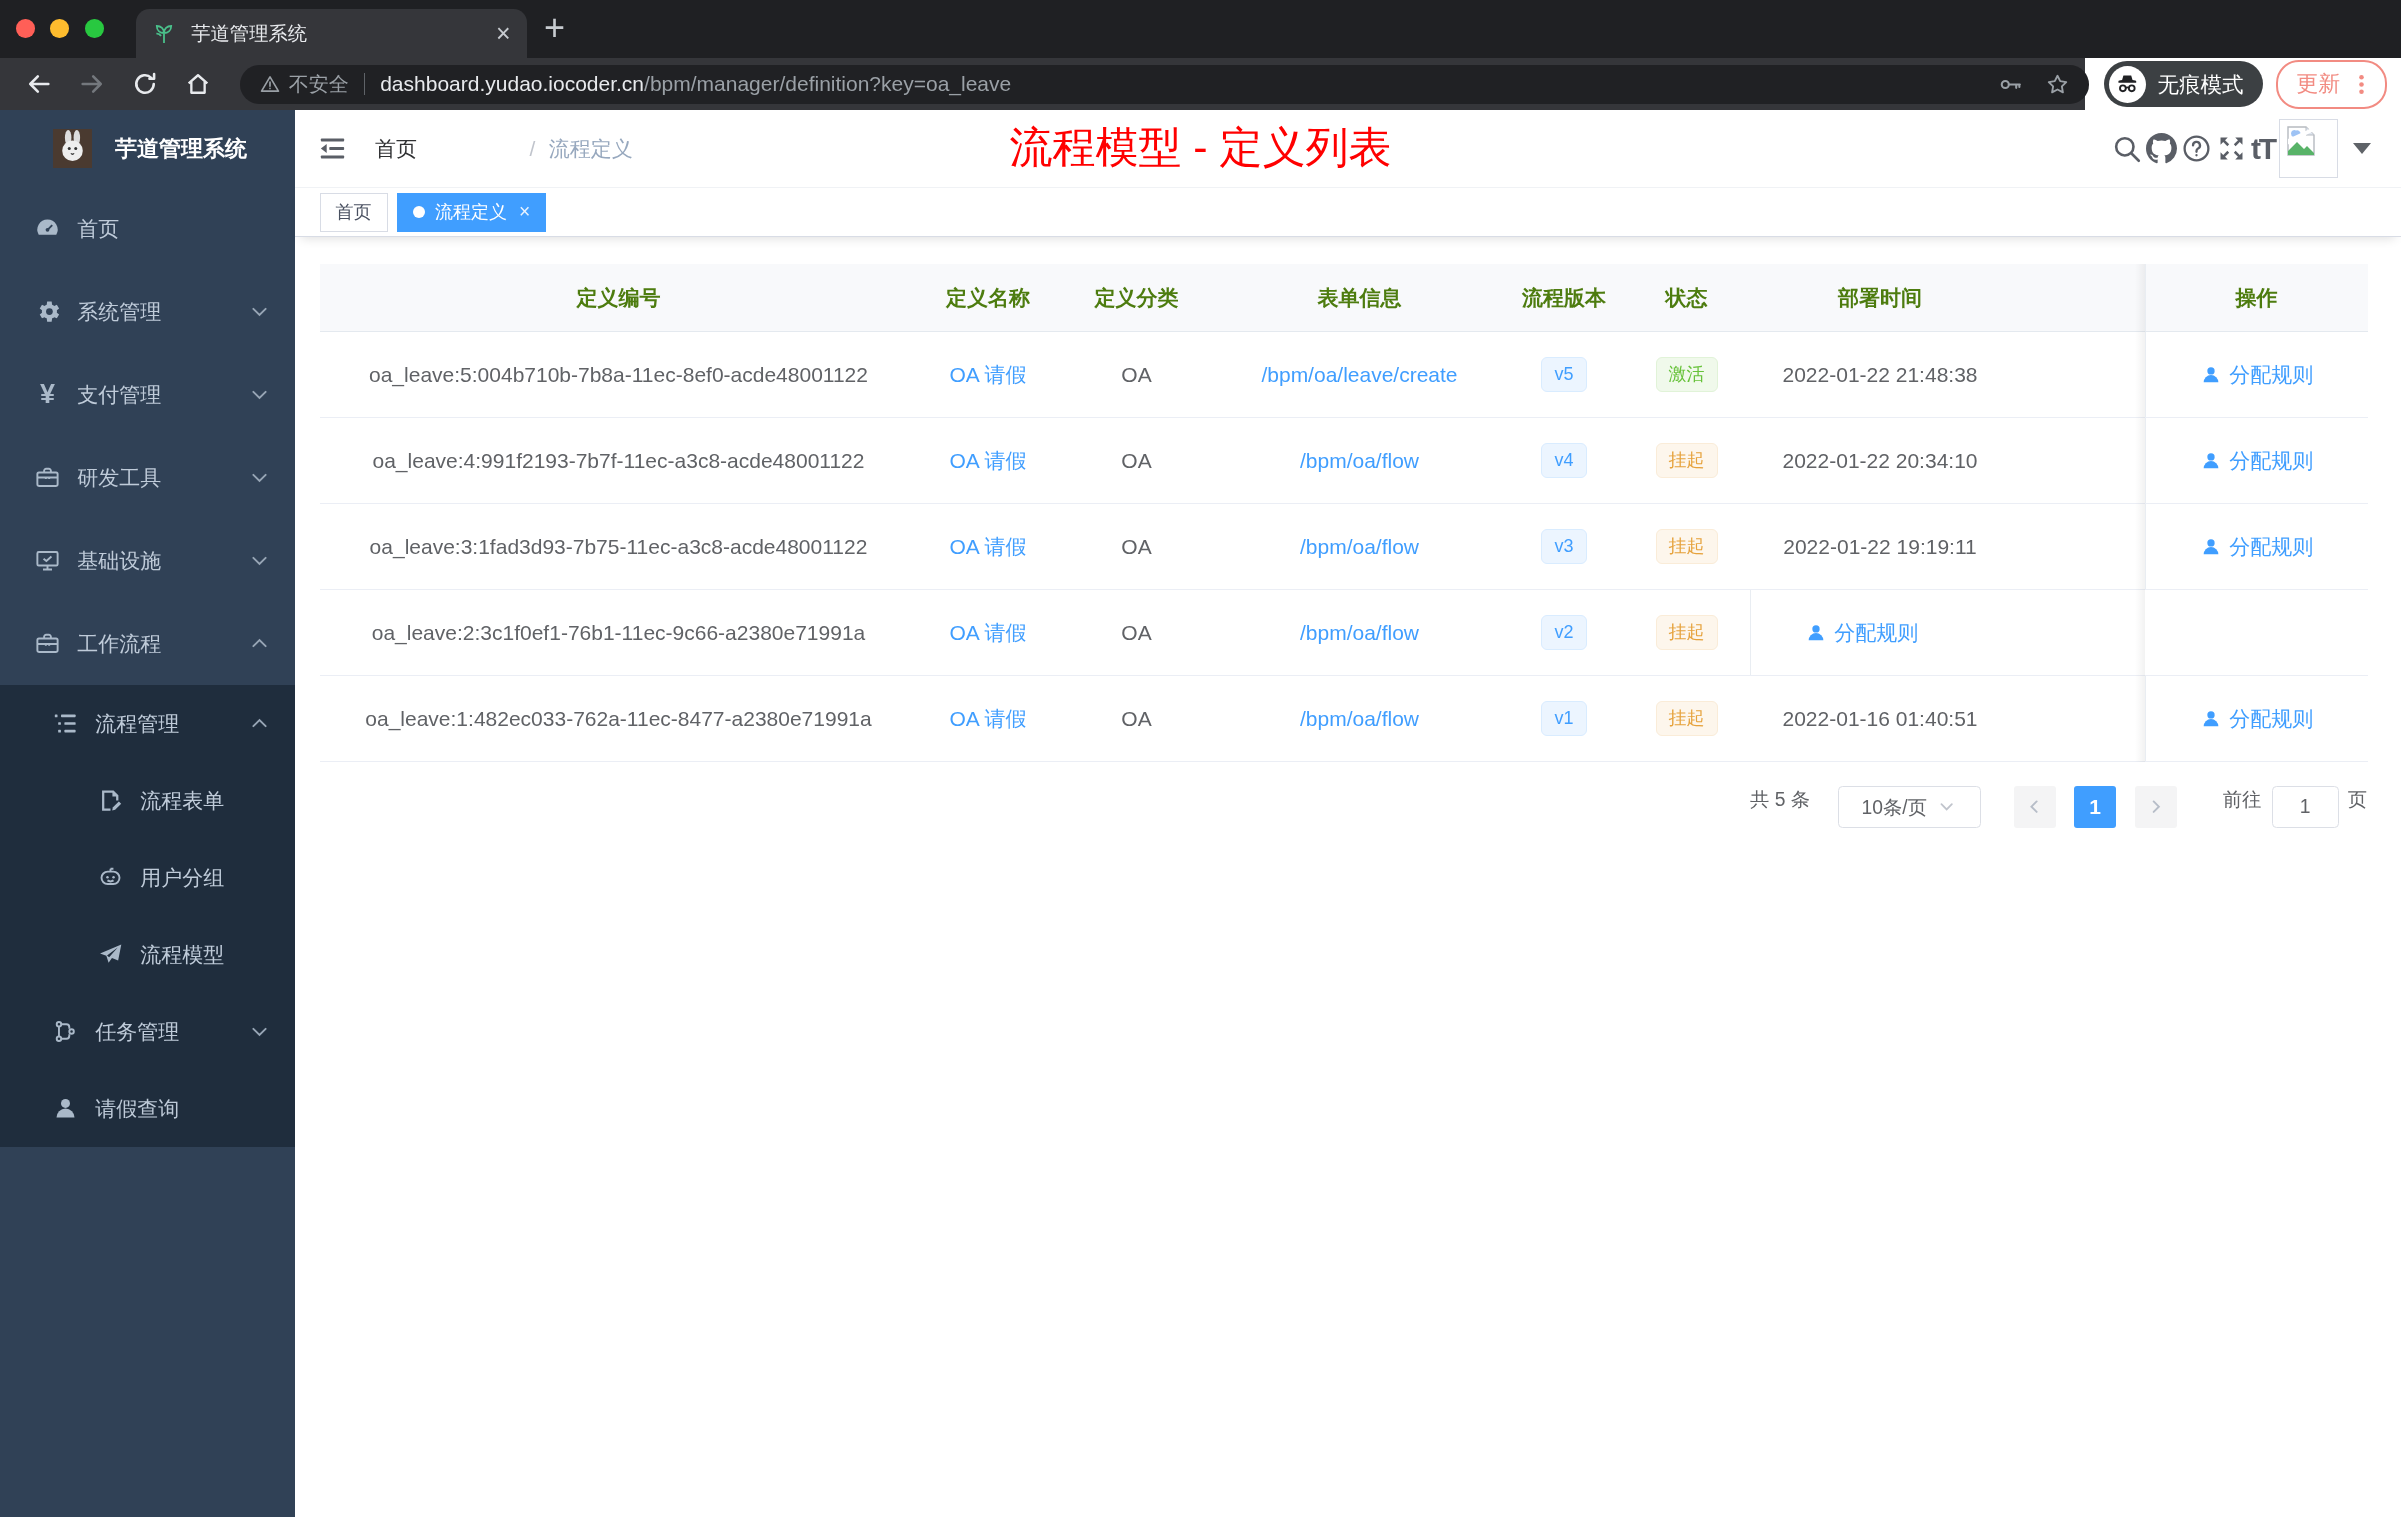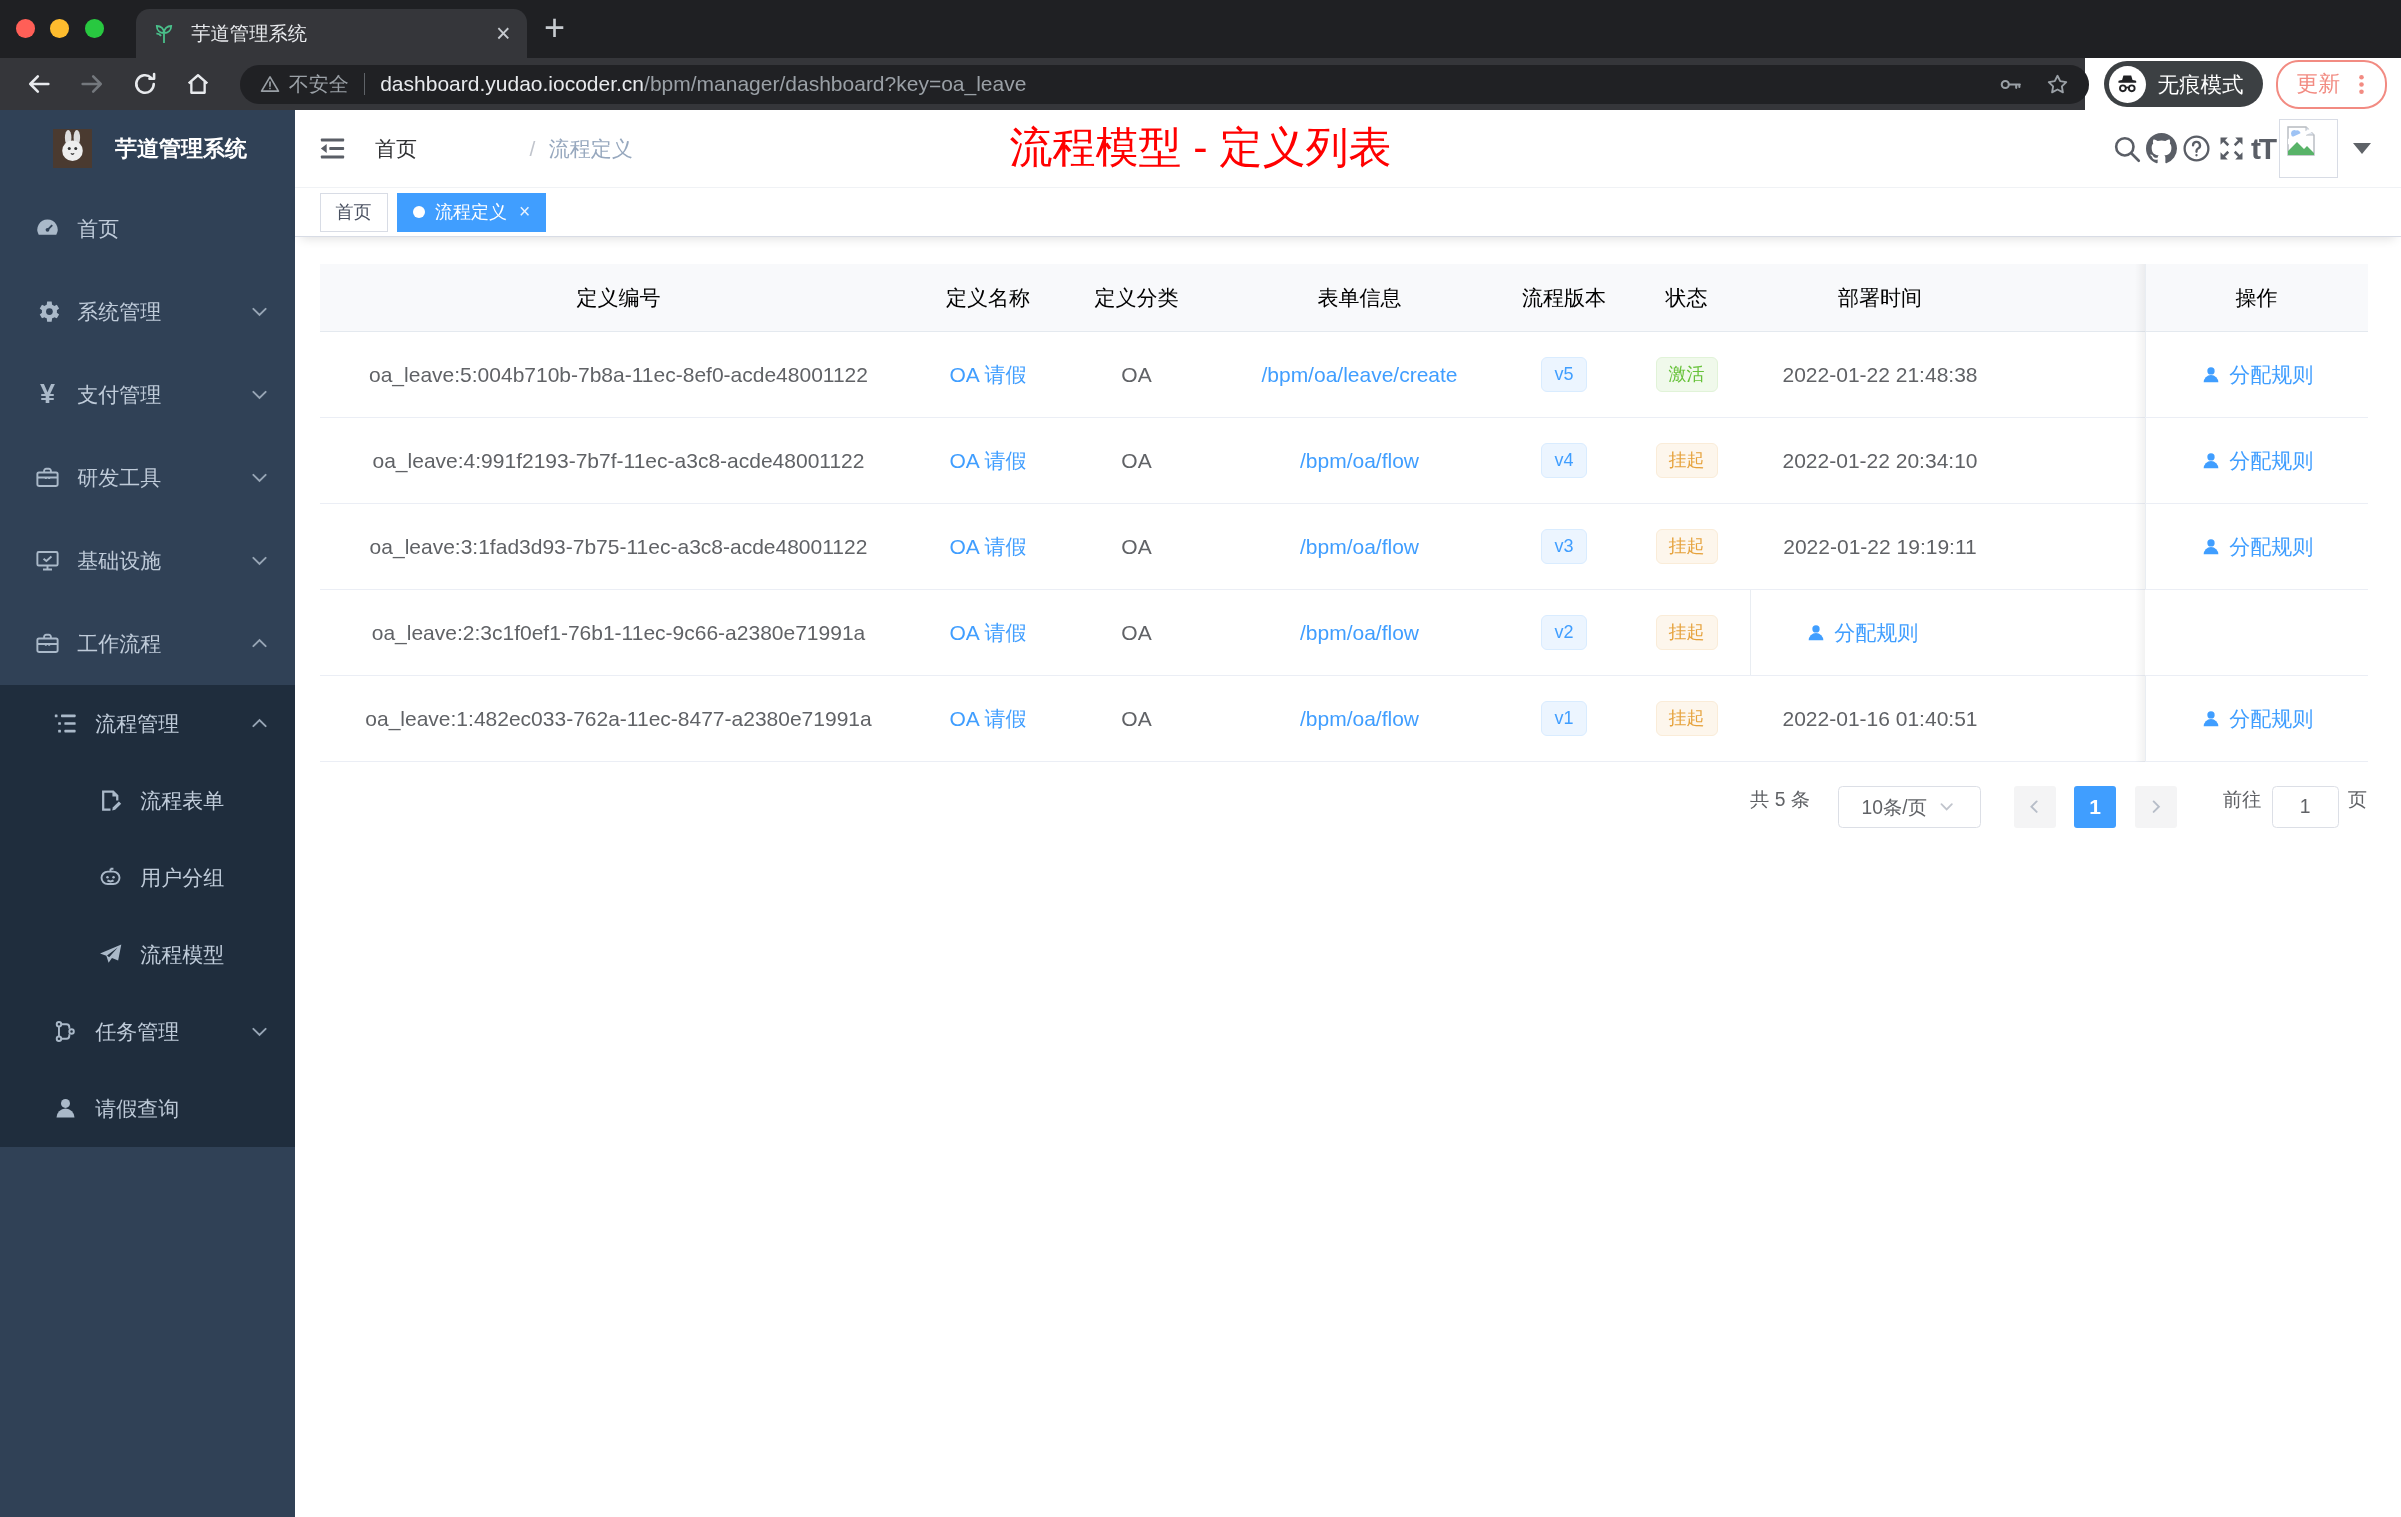--- a/index.html
+++ b/index.html
@@ -72,21 +72,21 @@
   .tag-item{height:39px;display:flex;align-items:center;padding:0 15px;border:0.7px solid #d8dce5;background:#fff;
             color:#495060;font-size:18px;margin-right:9px;box-sizing:border-box;white-space:nowrap}
   .tag-item.active{background:#409eff;border-color:#409eff;color:#fff}
   .tag-dot{width:12px;height:12px;border-radius:50%;background:#fff;margin-right:10.4px}
   .tag-x{margin-left:12px;font-size:19.3px;line-height:19.3px;color:#e8f3ff}
   
   .table-wrap{position:absolute;left:24.5px;top:154px;width:2048px;background:#fff}
   .trow{display:flex;border-bottom:0.7px solid #ebeef5;background:#fff;height:85px}
   .trow.thead{background:#f8f9fb;border-bottom:0.7px solid #e4e9ef;height:67px}
   .tcell{display:flex;align-items:center;justify-content:center;font-size:21px;color:#606266;box-sizing:border-box;overflow:hidden}
-  .thead .tcell{color:#000000;font-weight:400}
+  .thead .tcell{color:#4d7c0f;font-weight:700}
   .c0{width:598px}.c1{width:141px}.c2{width:156px}.c3{width:290px}.c4{width:119px}.c5{width:126px}
   .c6{width:395px;padding-right:134px}
   .c7{width:223px;border-left:0.7px solid #e9edf2}
   .link{color:#409eff;cursor:pointer;white-space:nowrap}
   .etag{height:33px;line-height:33px;padding:0 12px;border-radius:6px;font-size:18px;border:0.7px solid;white-space:nowrap}
   .etag.blue{background:#ecf5ff;border-color:#d9ecff;color:#409eff}
   .etag.success{background:#f0f9eb;border-color:#e1f3d8;color:#67c23a}
   .etag.warning{background:#fdf6ec;border-color:#faecd8;color:#e6a23c}
   .op-link{color:#409eff;font-size:21px;display:flex;align-items:center;cursor:pointer}
   .op-ic{width:22px;height:22px;margin-right:7.4px}
@@ -152,21 +152,21 @@
   <div class="addr">
     <span class="warn-ic">
       <svg viewBox="0 0 24 24" fill="none" stroke="currentColor" stroke-width="1.8" stroke-linejoin="round">
           <path d="M12 4.2L2.8 19.8h18.4z"></path>
           <path d="M12 10v4.4M12 16.8v.2" stroke-linecap="round"></path>
         </svg>
       </span>
     <span class="insec">不安全</span>
     <span class="vdiv"></span>
     <span class="host">dashboard.yudao.iocoder.cn</span>
-    <span class="path">/bpm/manager/dashboard?key=oa_leave</span>
+    <span class="path">/bpm/manager/definition?key=oa_leave</span>
     <span class="addr-sp"></span>
     <span class="key-ic">
       <svg viewBox="0 0 24 24" fill="none" stroke="currentColor" stroke-width="2">
           <circle cx="7" cy="12" r="3.4"></circle>
           <path d="M10.4 12H21M17.5 12v3.2M20.5 12v2.4" stroke-linecap="round"></path>
         </svg>
       </span>
     <span class="star-ic">
       <svg viewBox="0 0 24 24" fill="none" stroke="currentColor" stroke-width="1.8" stroke-linejoin="round">
           <path d="M12 3.6l2.6 5.2 5.8.9-4.2 4.1 1 5.7-5.2-2.7-5.2 2.7 1-5.7L3.6 9.7l5.8-.9z"></path>

